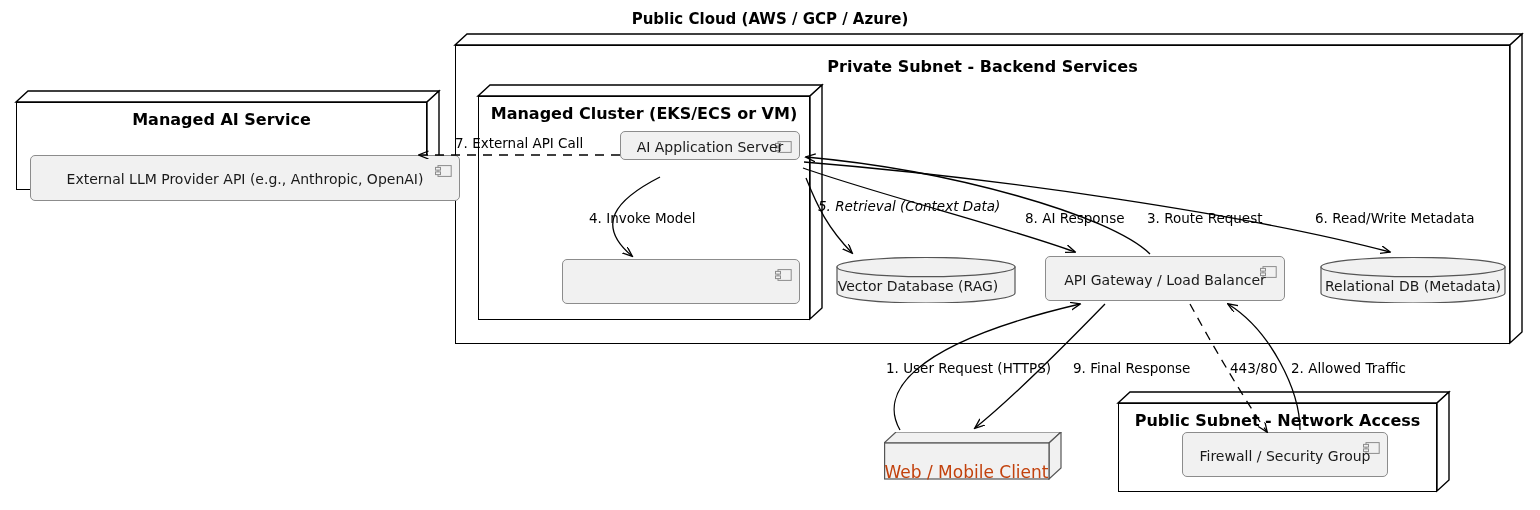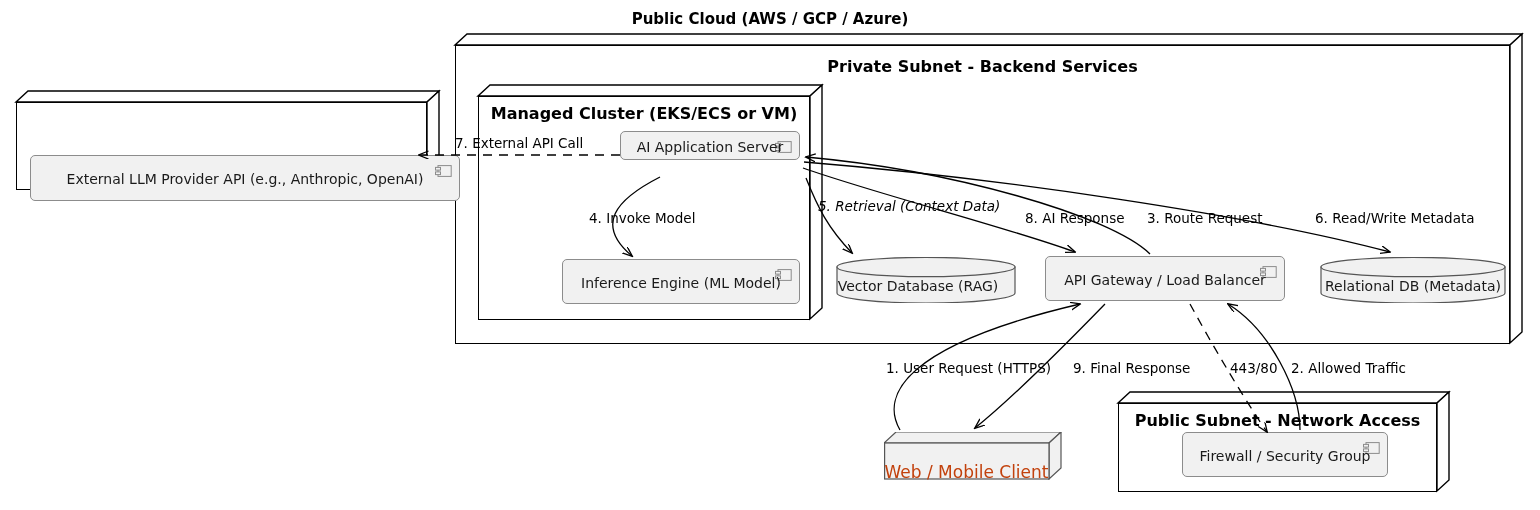--- a/index.html
+++ b/index.html
@@ -44,20 +44,21 @@
     <div class="face" style="right:13px;"></div>
     <div class="ntitle" style="top:19px;right:13px;left:0;">Managed Cluster (EKS/ECS or VM)</div>
   </div>
 
   <div class="node3d" style="left:16px;top:91px;width:424px;height:99px;">
     <svg width="424" height="99" viewBox="0 0 424 99">
       <polygon points="0,11 12,0 423,0 411,11" fill="#ffffff" stroke="#000" stroke-width="1.4"></polygon>
       <polygon points="411,11 423,0 423,87 411,98" fill="#ffffff" stroke="#000" stroke-width="1.4"></polygon>
     </svg>
     <div class="face" style="right:13px;"></div>
+    <div class="ntitle" style="top:19px;right:13px;left:0;">Managed AI Service</div>
   </div>
 
   <div class="comp" style="left:30px;top:134px;width:430px;height:46px;margin-top:21px;">
     <span class="compicon">
       <svg width="17" height="12" viewBox="0 0 17 12">
         <rect x="3" y="0.6" width="13.2" height="10.8" fill="#f1f1f1" stroke="#8c8c8c" stroke-width="1"></rect>
         <rect x="0.5" y="2.4" width="5" height="2.7" fill="#f1f1f1" stroke="#8c8c8c" stroke-width="1"></rect>
         <rect x="0.5" y="6.9" width="5" height="2.7" fill="#f1f1f1" stroke="#8c8c8c" stroke-width="1"></rect>
       </svg>
     </span>
@@ -76,21 +77,20 @@
   </div>
 
   <div class="comp" style="left:562px;top:259px;width:238px;height:45px;">
     <span class="compicon">
       <svg width="17" height="12" viewBox="0 0 17 12">
         <rect x="3" y="0.6" width="13.2" height="10.8" fill="#f1f1f1" stroke="#8c8c8c" stroke-width="1"></rect>
         <rect x="0.5" y="2.4" width="5" height="2.7" fill="#f1f1f1" stroke="#8c8c8c" stroke-width="1"></rect>
         <rect x="0.5" y="6.9" width="5" height="2.7" fill="#f1f1f1" stroke="#8c8c8c" stroke-width="1"></rect>
       </svg>
     </span>
-    <span class="ctext">Inference Engine (ML Model)</span>
   </div>
 
   <div class="comp" style="left:1045px;top:256px;width:240px;height:45px;">
     <span class="compicon">
       <svg width="17" height="12" viewBox="0 0 17 12">
         <rect x="3" y="0.6" width="13.2" height="10.8" fill="#f1f1f1" stroke="#8c8c8c" stroke-width="1"></rect>
         <rect x="0.5" y="2.4" width="5" height="2.7" fill="#f1f1f1" stroke="#8c8c8c" stroke-width="1"></rect>
         <rect x="0.5" y="6.9" width="5" height="2.7" fill="#f1f1f1" stroke="#8c8c8c" stroke-width="1"></rect>
       </svg>
     </span>

